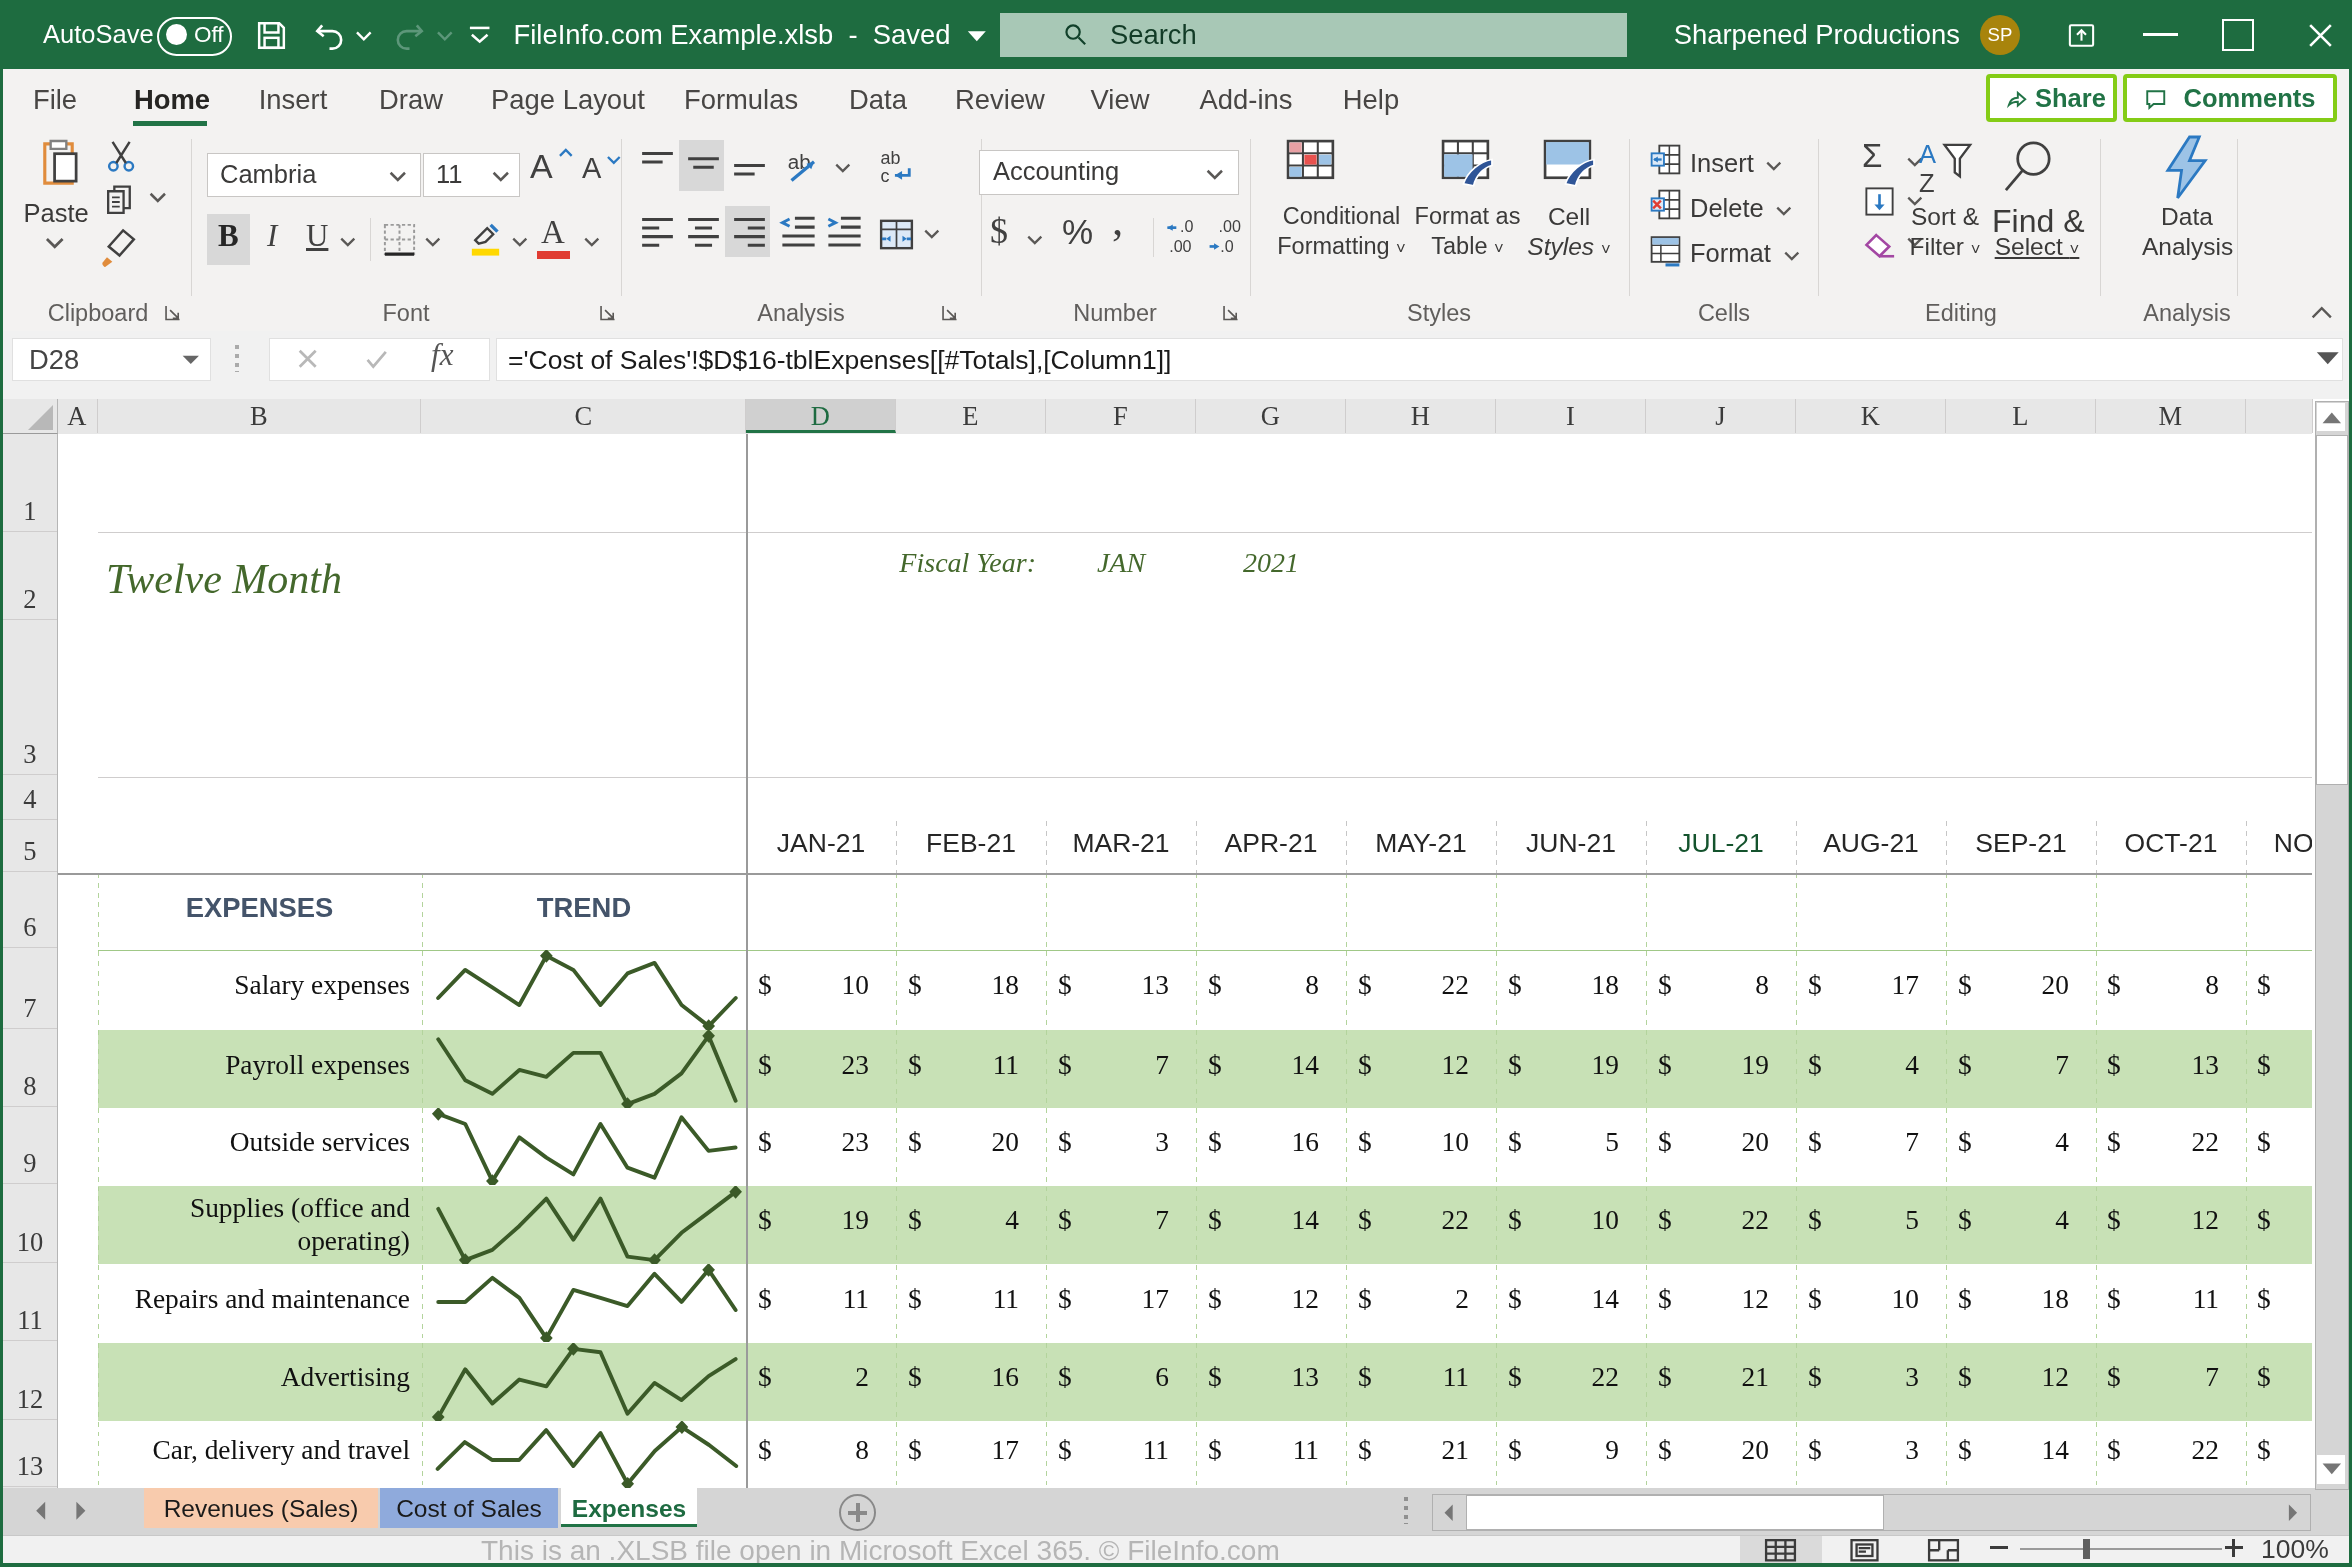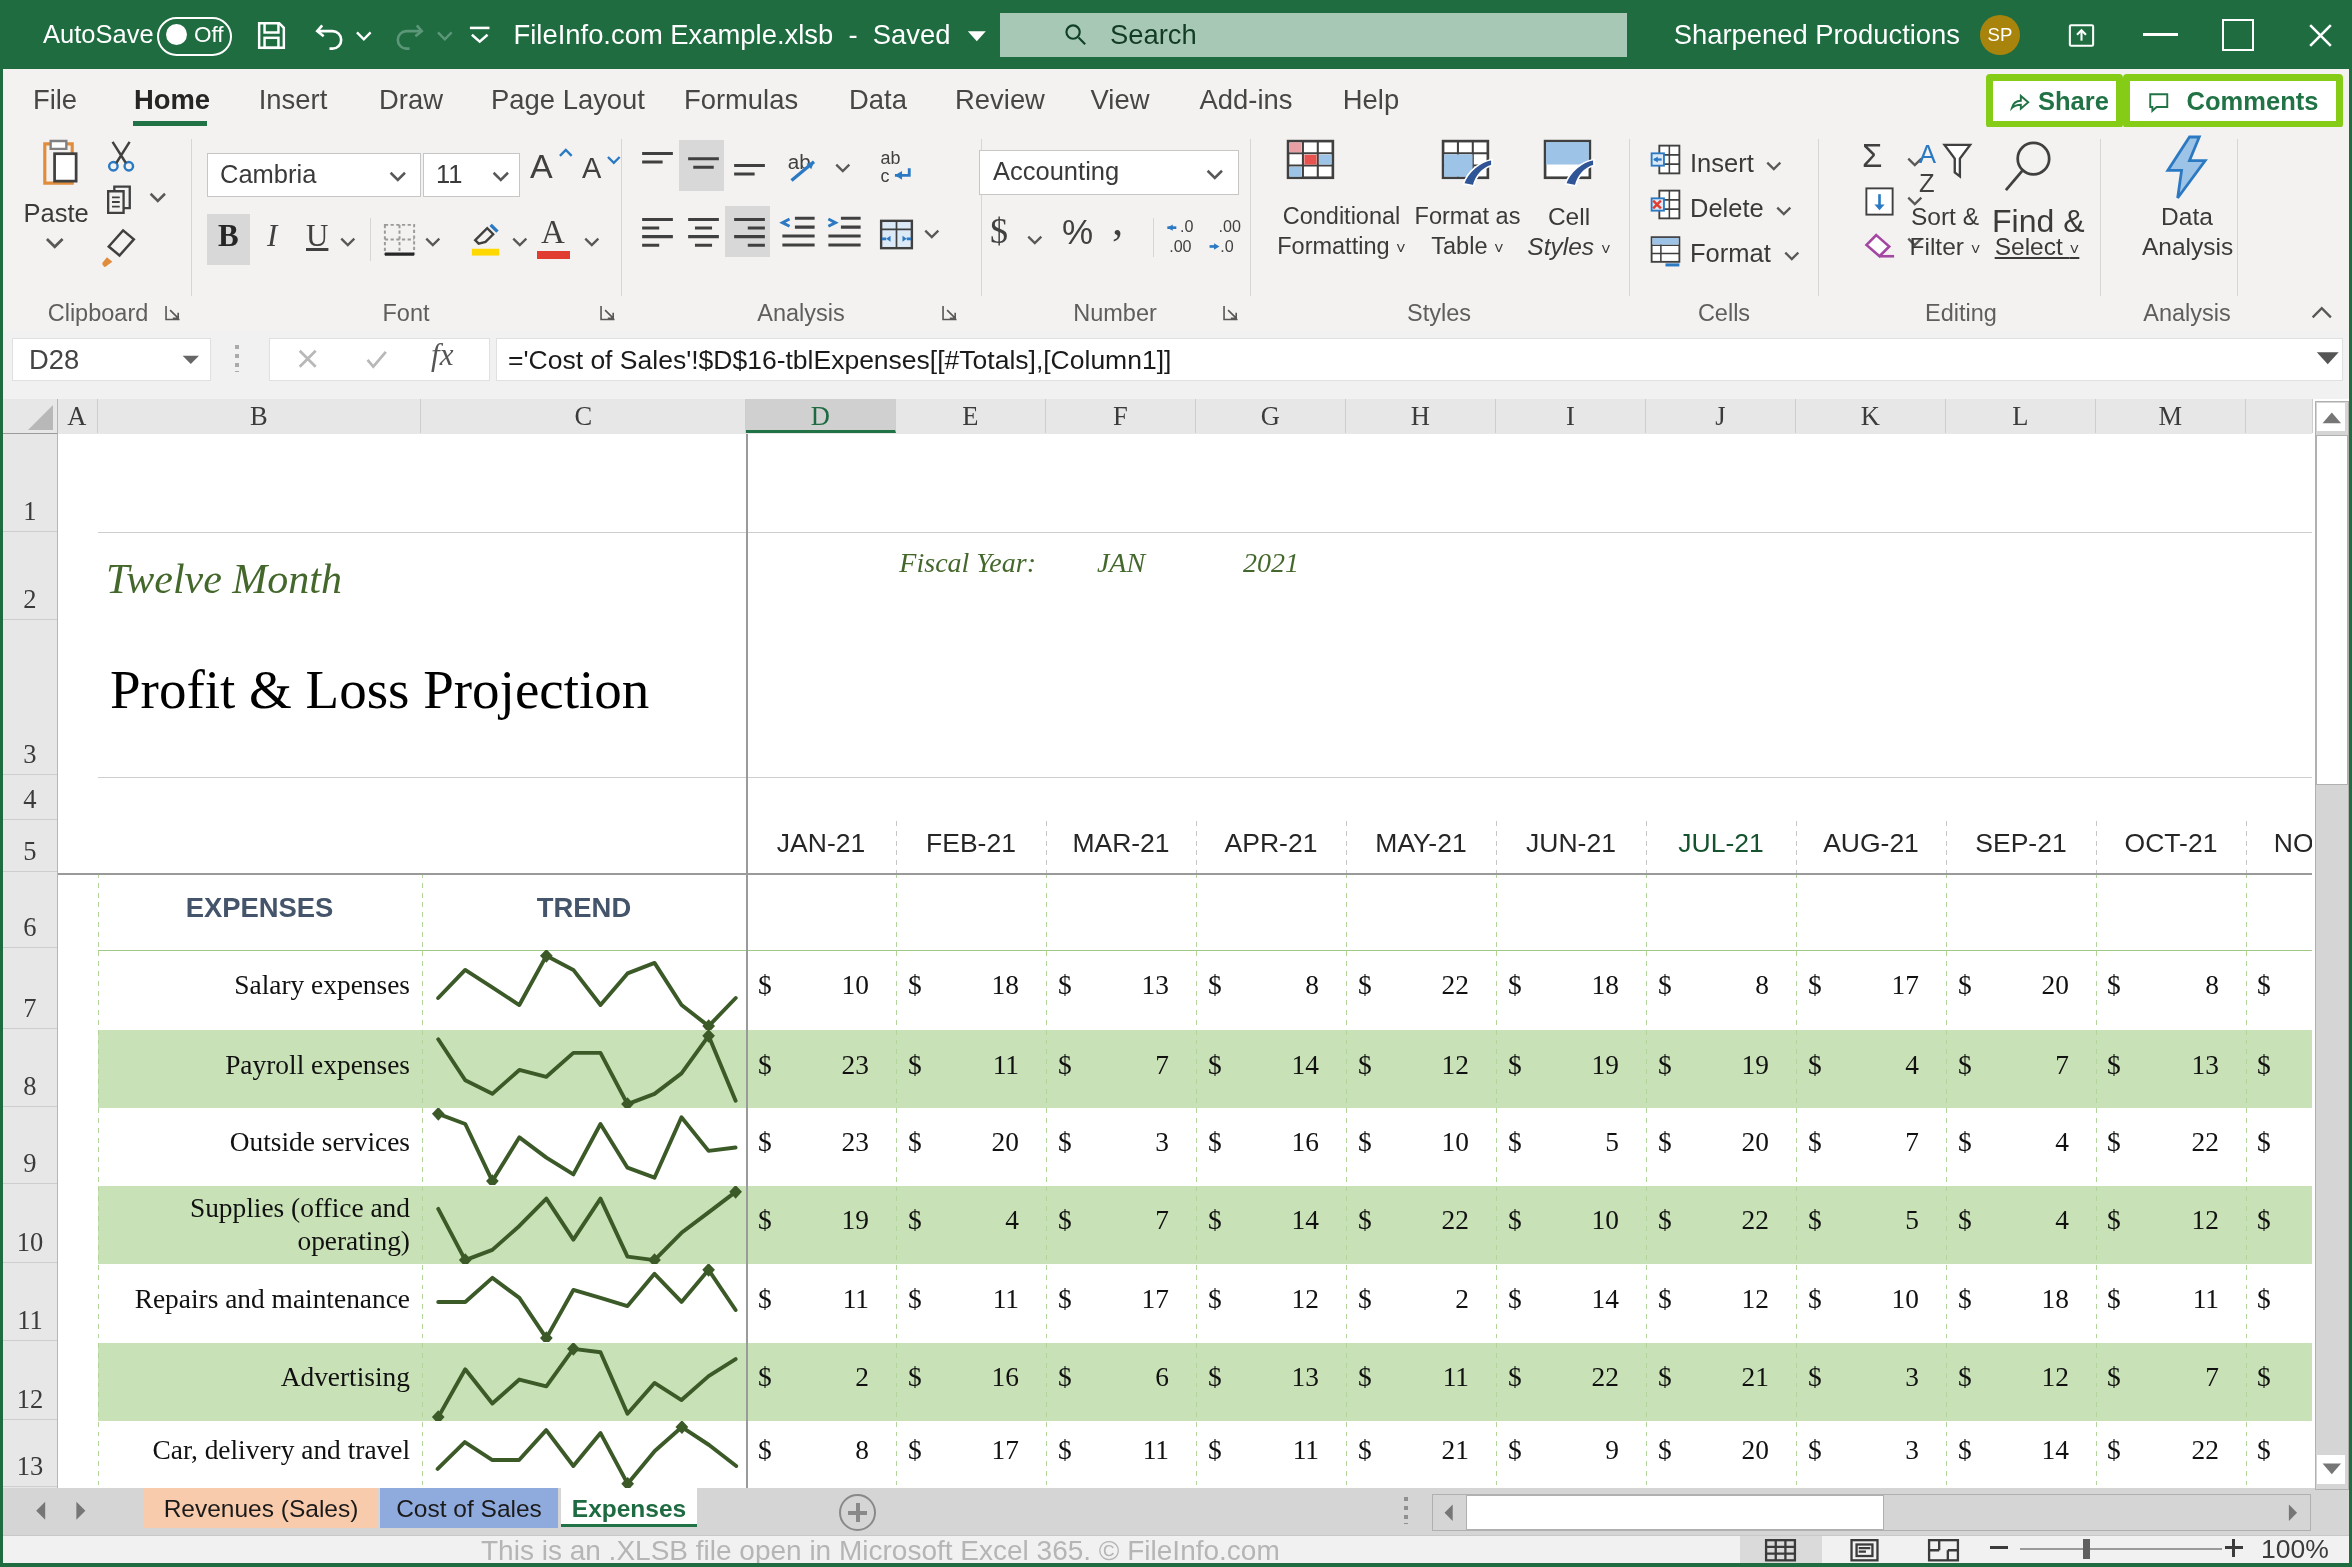--- a/index.html
+++ b/index.html
@@ -9,21 +9,21 @@
 
 #titlebar{left:0;top:0;width:2352px;height:69px;background:#1e6c40;}
 #searchbox{left:1000px;top:12.7px;width:627px;height:44px;background:#a8c8b6;
   color:#123b26;font-size:27.4px;line-height:44px;}
 #titletext{left:0;top:0;text-align:center;color:#fff;font-size:27.4px;line-height:69px;}
 
 #tabrow{left:0;top:69px;width:2352px;height:59px;background:#f3f2f1;}
 .rtab{position:absolute;top:69px;height:59px;line-height:61px;font-size:27.4px;color:#484644;transform:translateX(-50%);}
 #hometab{font-weight:bold;color:#262523;}
 #homeline{left:133px;top:121px;width:74px;height:4.9px;background:#217346;}
-.pillbtn{position:absolute;top:74px;height:40px;background:#fff;border:7px solid #84cc16;border-radius:3.9px;
+.pillbtn{position:absolute;top:74px;height:40px;background:#fff;border:4px solid #84cc16;border-radius:3.9px;
   color:#217346;font-size:25.5px;font-weight:bold;line-height:40px;text-align:center;}
 
 #ribbon{left:0;top:127px;width:2352px;height:204px;background:#f3f2f1;border-bottom:1px solid #d8d6d4;}
 .gsep{position:absolute;top:11.8px;width:1px;height:157px;background:#d8d6d4;}
 .glabel{position:absolute;top:173px;font-size:23.5px;color:#605e5c;transform:translateX(-50%);white-space:nowrap;}
 .ribtext{position:absolute;font-size:23.5px;color:#3b3a39;white-space:nowrap;}
 .whitebox{position:absolute;background:#fff;border:1px solid #c8c6c4;}
 
 #fbar{left:0;top:331px;width:2352px;height:68px;background:#f1f1f1;}
 .fbox{position:absolute;top:6.9px;height:41px;background:#fff;border:1px solid #e0e0e0;}
@@ -459,21 +459,20 @@
     <div class="rowhead" style="top:516px;height:79px;">7</div>
     <div class="rowhead" style="top:596px;height:77px;">8</div>
     <div class="rowhead" style="top:674px;height:76px;">9</div>
     <div class="rowhead" style="top:752px;height:77px;">10</div>
     <div class="rowhead" style="top:830px;height:77px;">11</div>
     <div class="rowhead" style="top:909px;height:77px;">12</div>
     <div class="rowhead" style="top:987px;height:66px;">13</div>
   </div>
 <div class="abs" id="sheet">
     <div class="abs serif" style="left:48px;top:121px;font-size:42px;font-style:italic;color:#44682c;">Twelve Month</div>
-    <div class="abs serif" style="left:52px;top:224px;font-size:55px;color:#000;">Profit &amp; Loss Projection</div>
     <div class="abs" style="left:40px;top:98px;width:2214px;height:1px;background:#cfcdcd;"></div>
     <div class="abs" style="left:40px;top:343px;width:2214px;height:1px;background:#cfcdcd;"></div>
     <div class="abs serif" style="left:684px;top:113px;width:294px;text-align:right;font-size:28px;font-style:italic;color:#44682c;">Fiscal Year:</div>
     <div class="abs serif" style="left:988px;top:113px;width:150px;text-align:center;font-size:28px;font-style:italic;color:#44682c;">JAN</div>
     <div class="abs serif" style="left:1138px;top:113px;width:150px;text-align:center;font-size:28px;font-style:italic;color:#44682c;">2021</div>
     <div class="abs" style="left:688px;top:394px;width:150px;text-align:center;font-size:26.5px;color:#262626;">JAN-21</div>
     <div class="abs" style="left:838px;top:394px;width:150px;text-align:center;font-size:26.5px;color:#262626;">FEB-21</div>
     <div class="abs" style="left:988px;top:394px;width:150px;text-align:center;font-size:26.5px;color:#262626;">MAR-21</div>
     <div class="abs" style="left:1138px;top:394px;width:150px;text-align:center;font-size:26.5px;color:#262626;">APR-21</div>
     <div class="abs" style="left:1288px;top:394px;width:150px;text-align:center;font-size:26.5px;color:#262626;">MAY-21</div>

